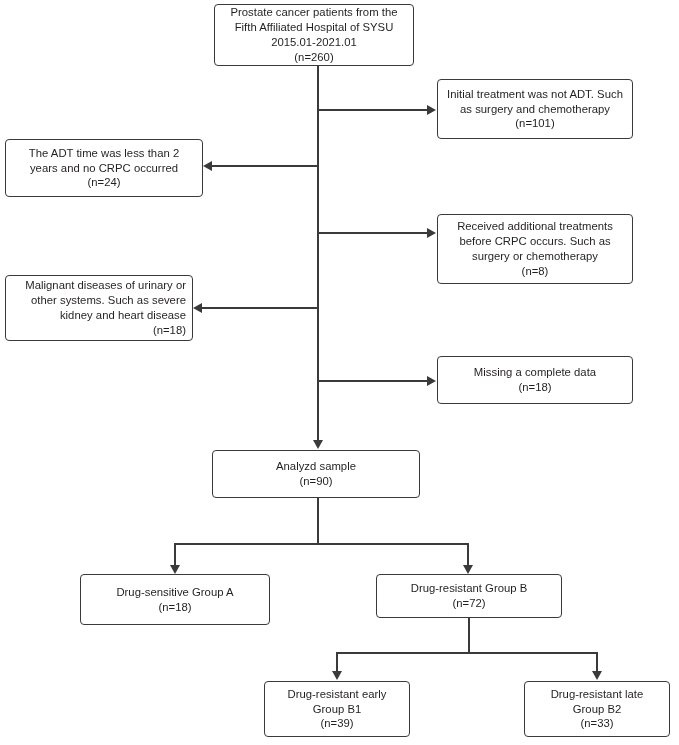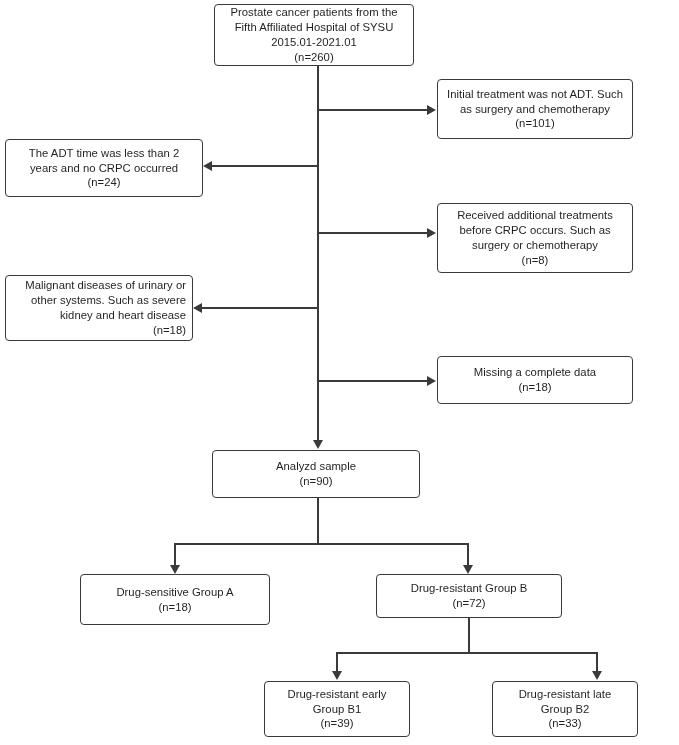--- a/index.html
+++ b/index.html
@@ -85,21 +85,21 @@
 as surgery and chemotherapy
 (n=101)</span>
   </div>
 
   <div class="node" style="left:5px; top:139px; width:198px; height:58px;">
     <span class="node-text">The ADT time was less than 2
 years and no CRPC occurred
 (n=24)</span>
   </div>
 
-  <div class="node" style="left:437px; top:203px; width:196px; height:70px;">
+  <div class="node" style="left:437px; top:214px; width:196px; height:70px;">
     <span class="node-text">Received additional treatments
 before CRPC occurs. Such as
 surgery or chemotherapy
 (n=8)</span>
   </div>
 
   <div class="node" style="left:5px; top:275px; width:188px; height:66px;text-align:right;">
     <span class="node-text">Malignant diseases of urinary or
 other systems. Such as severe
 kidney and heart disease
@@ -125,21 +125,21 @@
     <span class="node-text">Drug-resistant Group B
 (n=72)</span>
   </div>
 
   <div class="node" style="left:264px; top:681px; width:146px; height:56px;">
     <span class="node-text">Drug-resistant  early
 Group B1
 (n=39)</span>
   </div>
 
-  <div class="node" style="left:492px; top:681px; width:146px; height:56px;">
+  <div class="node" style="left:524px; top:681px; width:146px; height:56px;">
     <span class="node-text">Drug-resistant  late
 Group B2
 (n=33)</span>
   </div>
 
   <div class="conn v" style="left:317px; top:66px; height:375px;"></div>
   <div class="arrow down" style="left:313px; top:440px;"></div>
 
   <div class="conn h" style="left:317px; top:109px; width:111px;"></div>
   <div class="arrow right" style="left:427px; top:105px;"></div>

